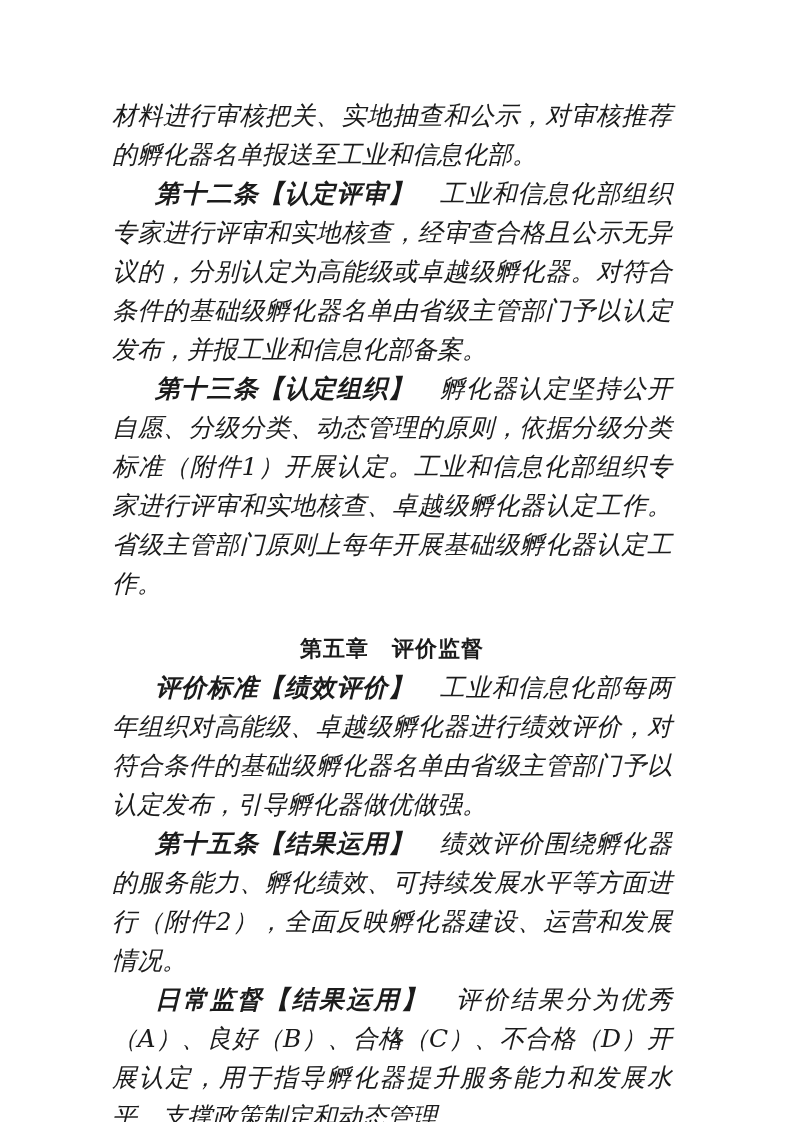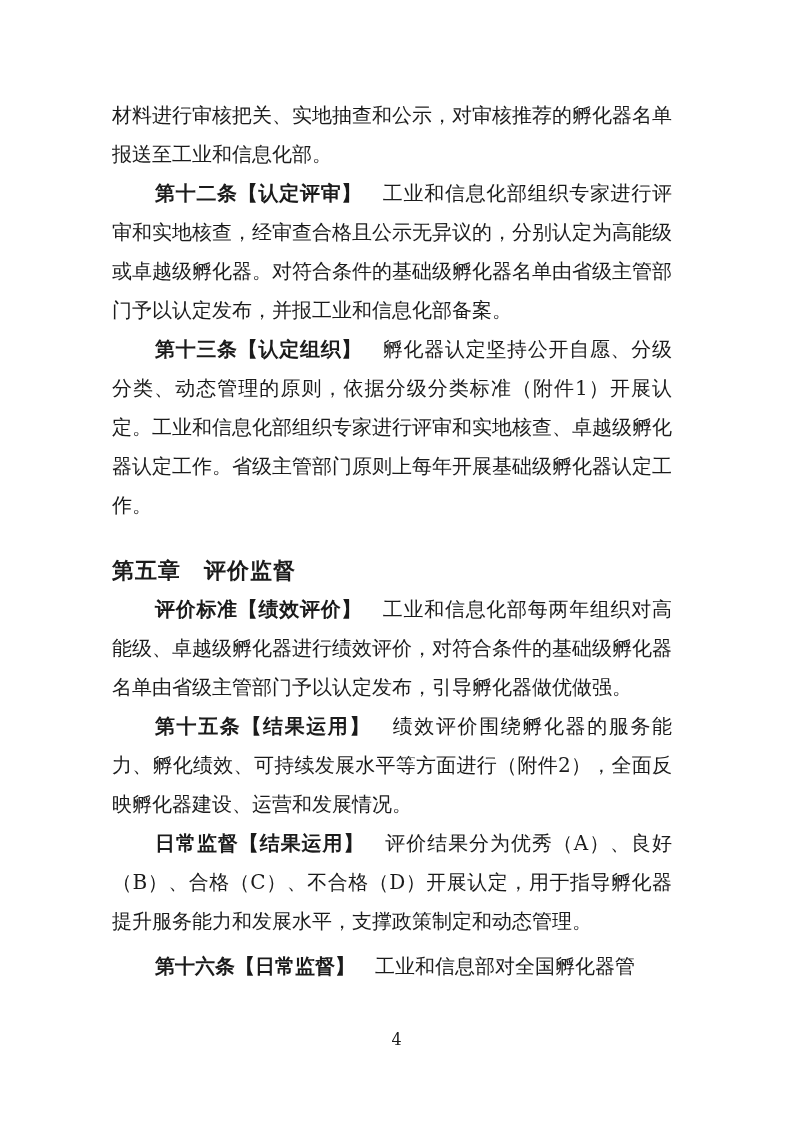--- a/index.html
+++ b/index.html
@@ -17,37 +17,39 @@
     overflow: hidden;
   }
   .content {
     position: absolute;
     left: 112px;
     top: 96px;
     width: 560px;
   }
   .para {
     margin: 0;
-    font-size: 20px;
+    font-size: 25px;
     line-height: 39px;
     text-align: justify;
     text-justify: inter-ideograph;
     word-break: break-all;
+    font-style: italic;
   }
   .para.article {
     text-indent: 43px;
   }
   .article-head {
     font-weight: bold;
   }
   .chapter {
     margin: 26px 0 0 0;
     font-size: 22px;
     line-height: 39px;
     font-weight: bold;
+    text-align: center;
     text-indent: 0;
     letter-spacing: 1px;
   }
   .para.last-para {
     margin-top: 6px;
   }
   .footer-pagenum {
     position: absolute;
     top: 1030px;
     left: 0;

